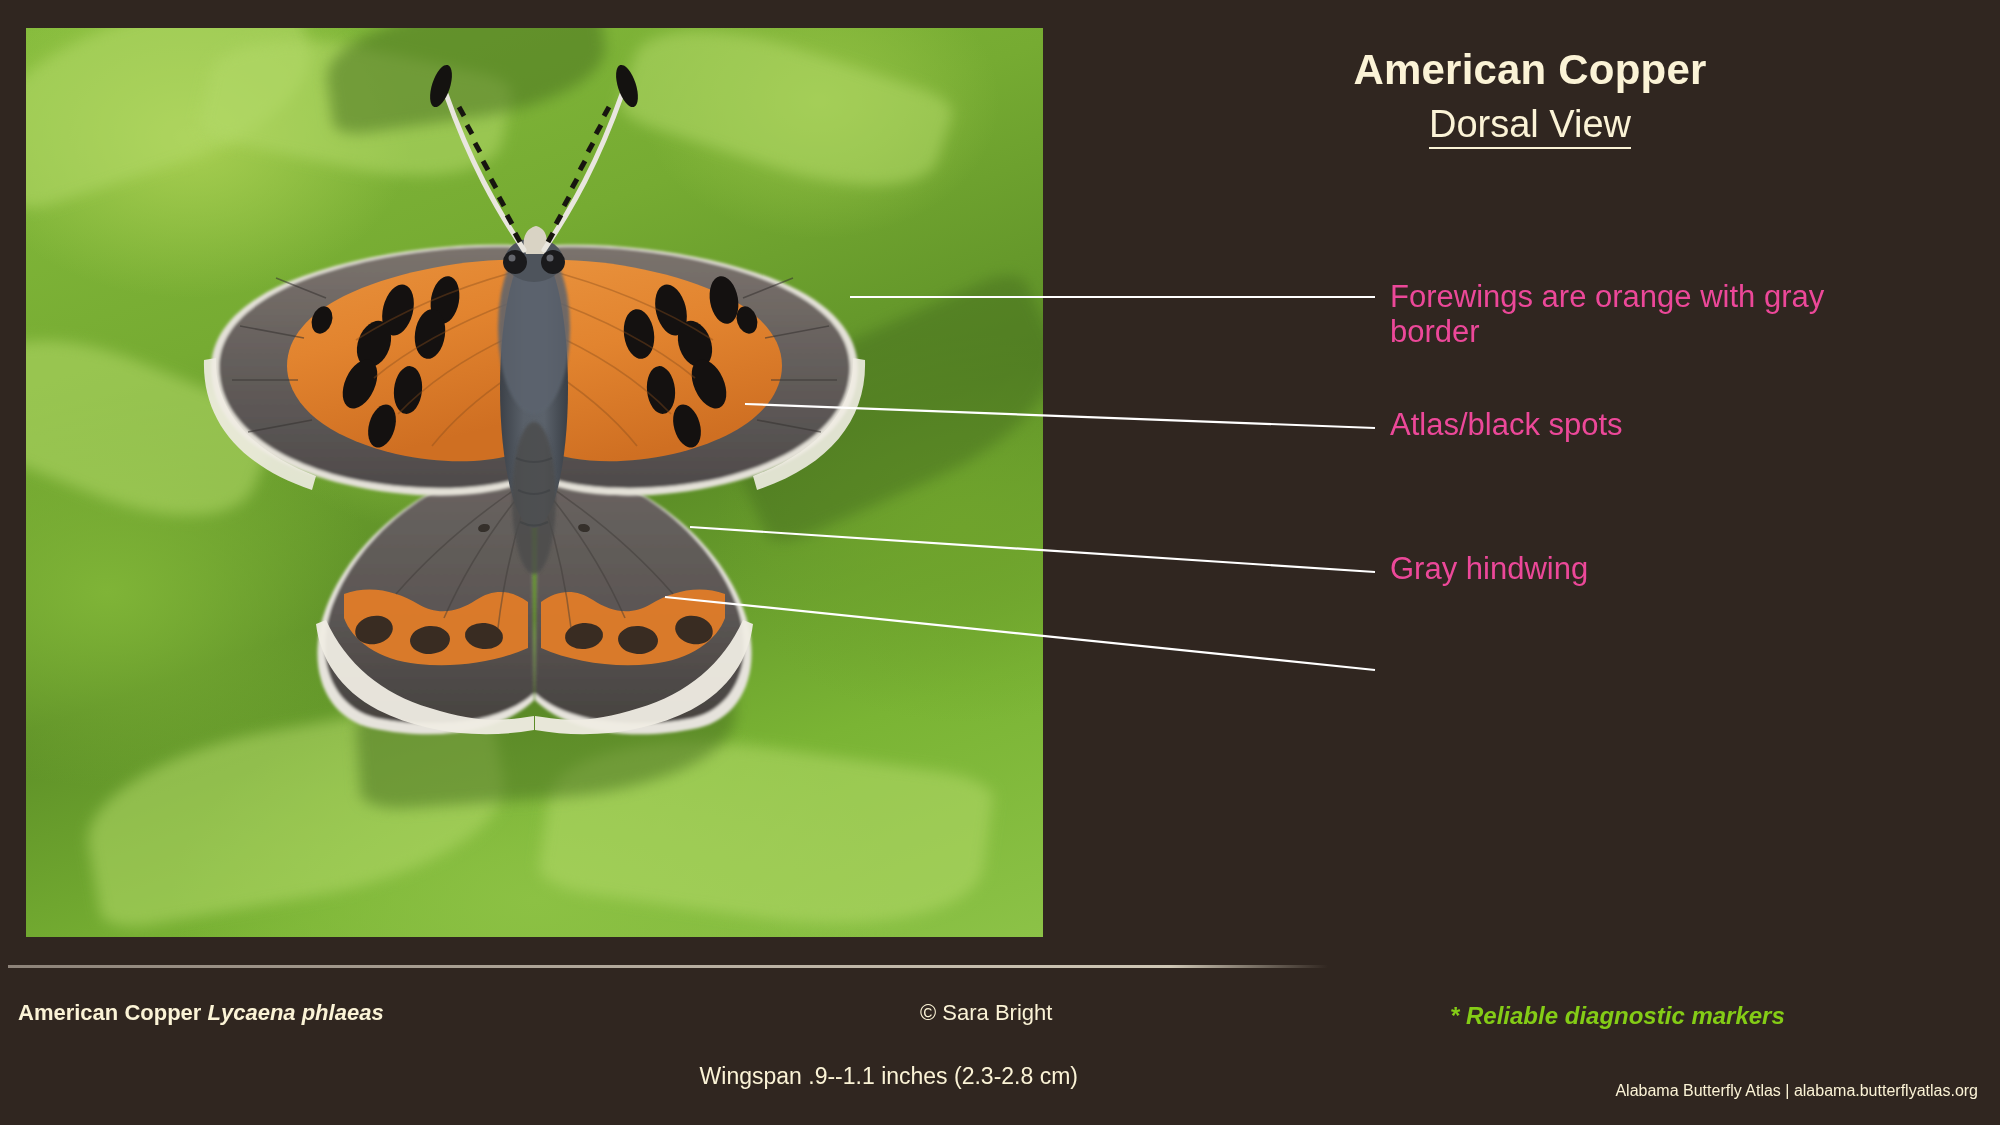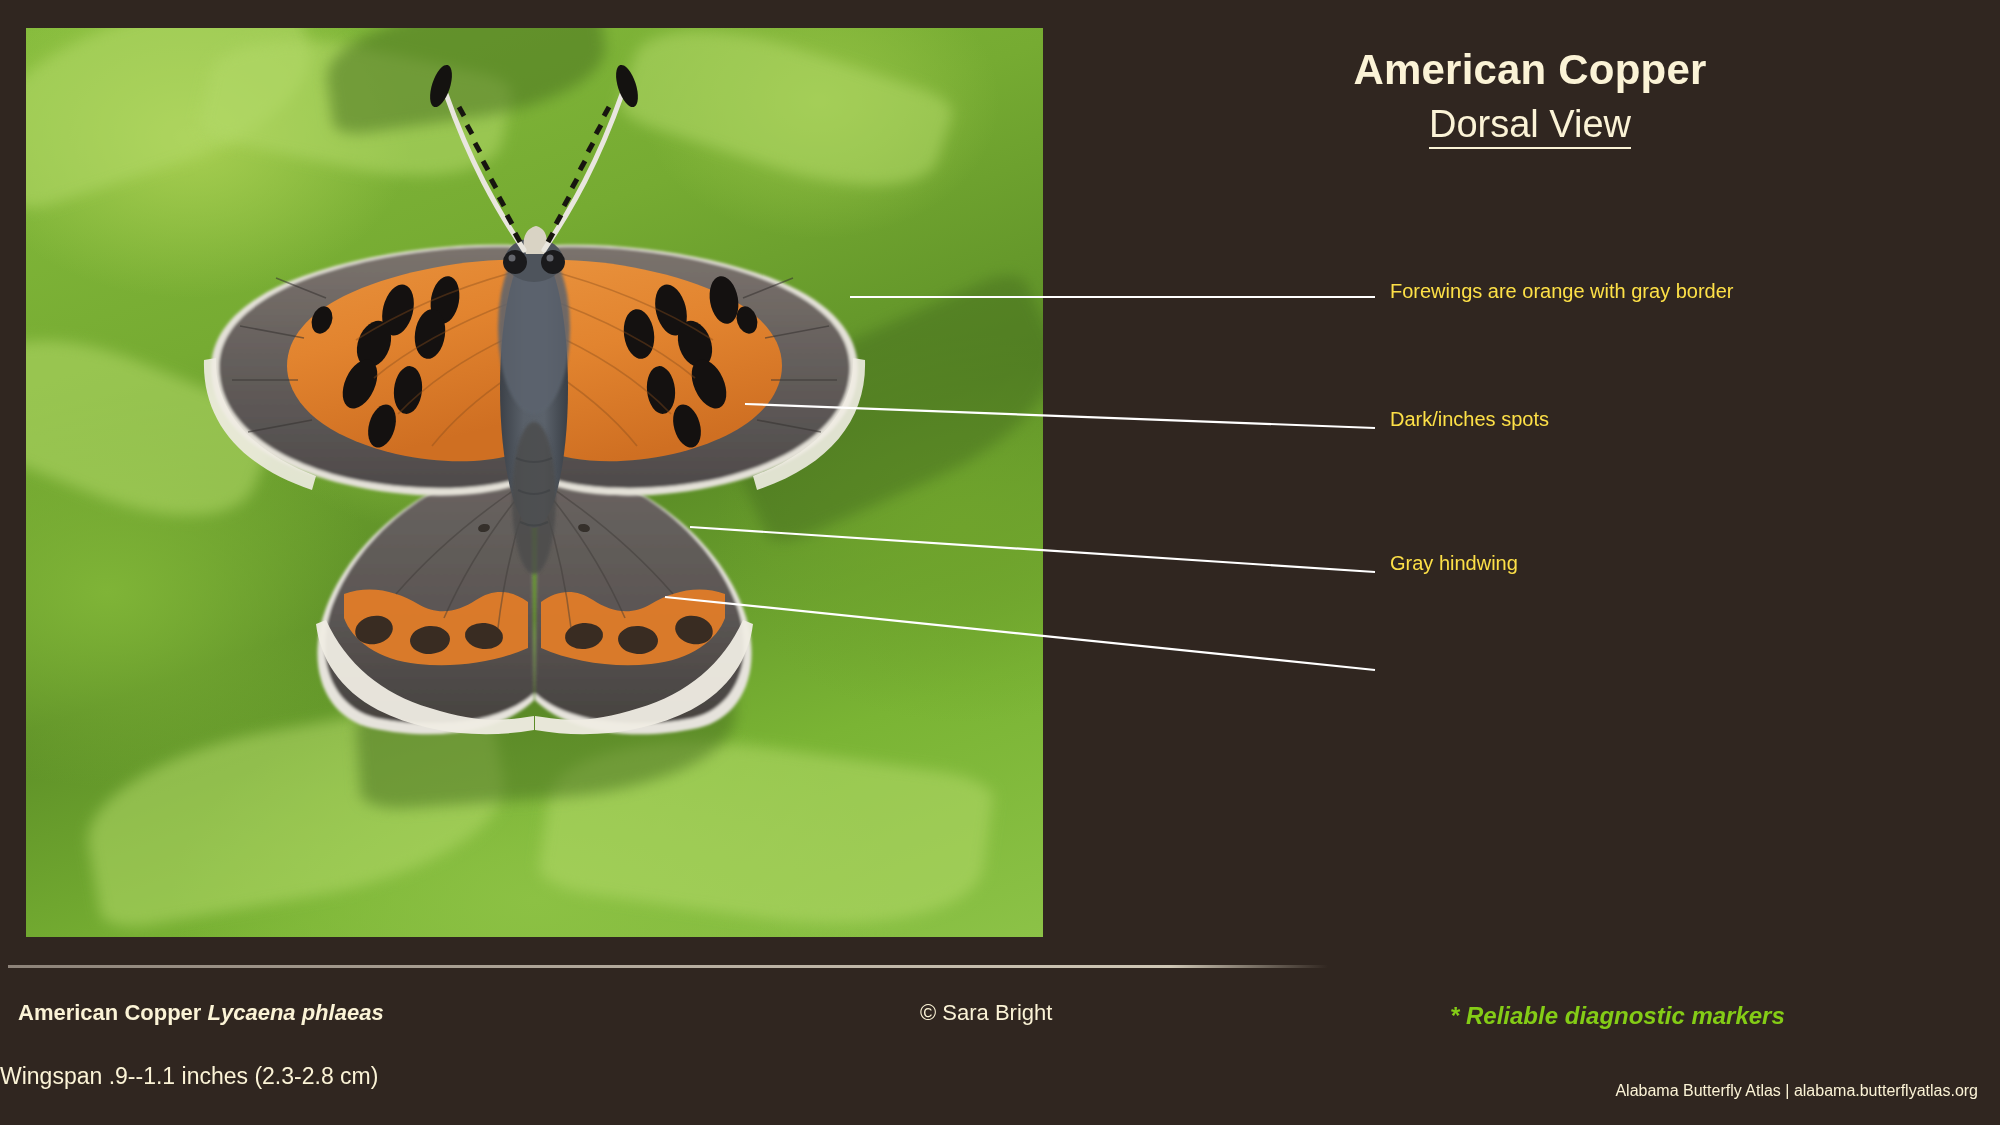--- a/index.html
+++ b/index.html
@@ -47,41 +47,41 @@
     font-size:42px; font-weight:bold; letter-spacing:.2px;
   }
   .subtitle {
     position:absolute; left:1100px; top:103px; width:860px;
     text-align:center; color:#FBF3D6;
     font-size:38px; font-weight:normal;
   }
   .subtitle span { border-bottom:2px solid #FBF3D6; padding-bottom:2px; }
 
   .anno {
-    position:absolute; color:#fde047; font-size:20px; line-height:1.12;
+    position:absolute; color:#ec4899; font-size:31px; line-height:1.12;
     width:470px;
   }
 
   
   .divider {
     position:absolute; left:8px; top:965px; width:1320px; height:3px;
     background:linear-gradient(90deg,#8d8379 0%, #b9b0a2 55%, #cfc7b6 88%, rgba(48,38,32,0) 100%);
   }
   .caption-left {
     position:absolute; left:18px; top:1000px;
     color:#FBF3D6; font-size:22px; font-weight:bold;
   }
   .caption-left i { font-style:italic; }
   .credit {
     position:absolute; left:920px; top:1000px;
     color:#FBF3D6; font-size:22px; font-weight:normal;
   }
   .wingspan {
     position:absolute; left:0; top:1063px; width:1078px;
-    text-align:left; color:#FBF3D6; font-size:23px;
+    text-align:right; color:#FBF3D6; font-size:23px;
   }
   .footnote {
     position:absolute; left:1450px; top:1002px;
     color:#84cc16; font-size:24px; font-style:italic;font-weight:bold;
   }
   .atlas {
     position:absolute; left:0; top:1082px; width:1978px;
     text-align:right; color:#FBF3D6; font-size:16px;
   }
 </style>
@@ -299,21 +299,21 @@
     <line x1="850" y1="297" x2="1375" y2="297" stroke="#FFFFFF" stroke-width="2.2"></line>
     <line x1="745" y1="404" x2="1375" y2="428" stroke="#FFFFFF" stroke-width="2.2"></line>
     <line x1="690" y1="527" x2="1375" y2="572" stroke="#FFFFFF" stroke-width="2.2"></line>
     <line x1="665" y1="597" x2="1375" y2="670" stroke="#FFFFFF" stroke-width="2.2"></line>
   </svg>
 
   <div class="title">American Copper</div>
   <div class="subtitle"><span>Dorsal View</span></div>
 
   <div class="anno" style="left:1390px; top:280px;">Forewings are orange with gray border</div>
-  <div class="anno" style="left:1390px; top:408px;">Dark/inches spots</div>
+  <div class="anno" style="left:1390px; top:408px;">Atlas/black spots</div>
   <div class="anno" style="left:1390px; top:552px;">Gray hindwing</div>
 
   <div class="divider"></div>
 
   <div class="caption-left">
     <span>American Copper</span>
     <i>Lycaena phlaeas</i>
   </div>
 
   <div class="credit">© Sara Bright</div>

